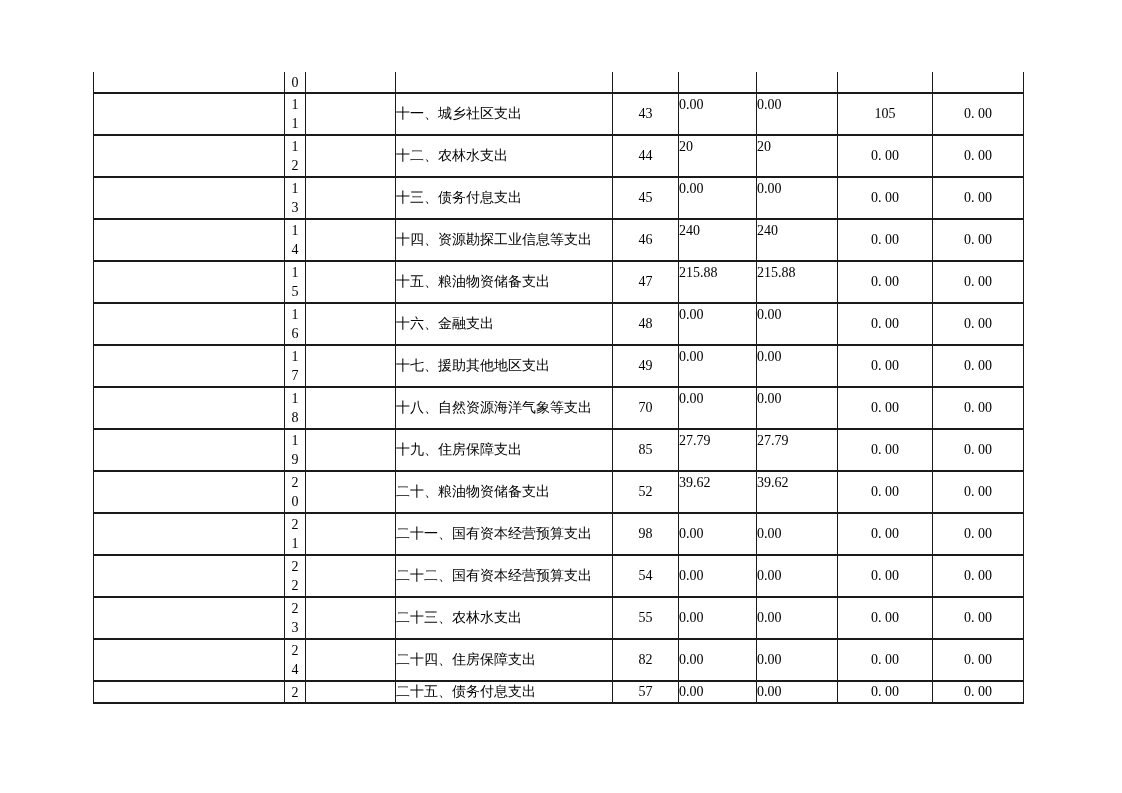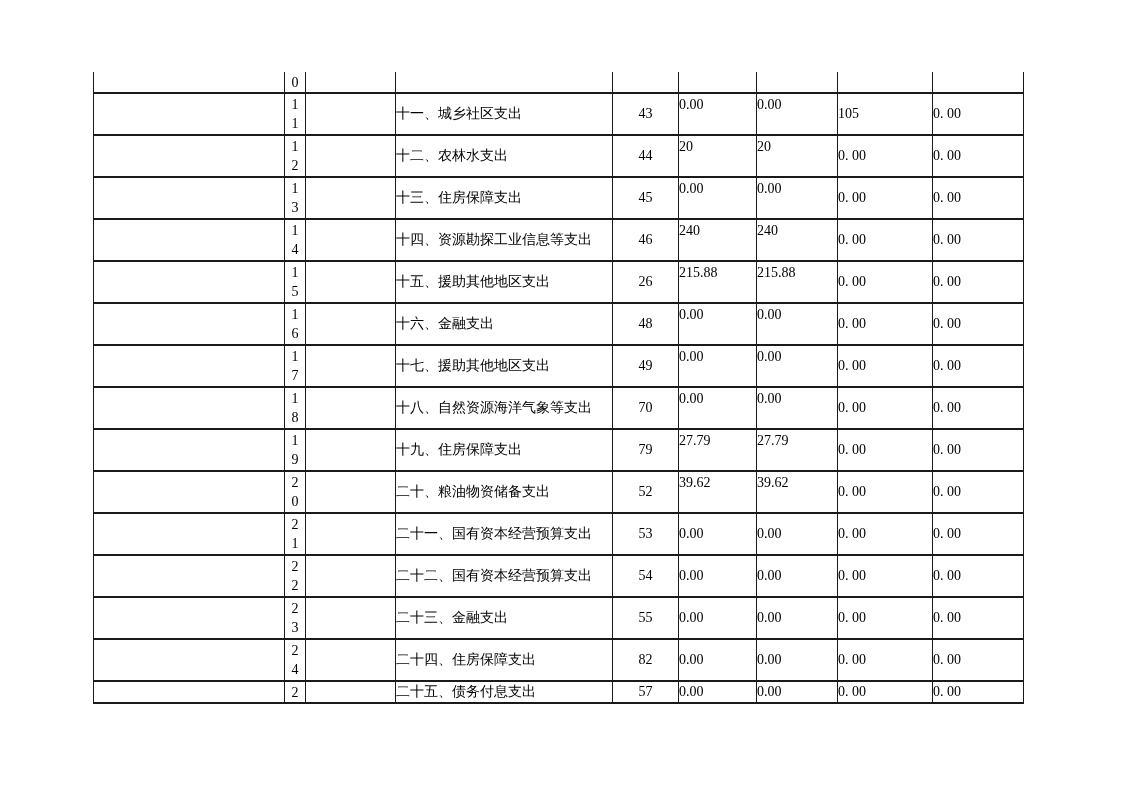--- a/index.html
+++ b/index.html
@@ -59,21 +59,21 @@
   }
   td.c-val {
     text-align: left;
     padding-right: 6px;
   }
   td.c-val.vtop {
     vertical-align: top;
     padding-top: 3px;
   }
   td.c-val3 {
-    text-align: left;
+    text-align: center;
     padding-right: 10px;
   }
 </style>
 </head>
 <body>
 
 <div class="page">
   <table class="budget">
     <colgroup>
       <col style="width:191px">
@@ -120,21 +120,21 @@
           <td class="c-val vtop">20</td>
           <td class="c-val vtop">20</td>
           <td class="c-val3">0. 00</td>
           <td class="c-val3">0. 00</td>
         </tr>
         <tr class="r-normal">
           <td></td>
           <td class="c-rowdigits">1
 3</td>
           <td></td>
-          <td class="c-label">十三、住房保障支出</td>
+          <td class="c-label">十三、债务付息支出</td>
           <td class="c-lineno">45</td>
           <td class="c-val vtop">0.00</td>
           <td class="c-val vtop">0.00</td>
           <td class="c-val3">0. 00</td>
           <td class="c-val3">0. 00</td>
         </tr>
         <tr class="r-normal">
           <td></td>
           <td class="c-rowdigits">1
 4</td>
@@ -144,22 +144,22 @@
           <td class="c-val vtop">240</td>
           <td class="c-val vtop">240</td>
           <td class="c-val3">0. 00</td>
           <td class="c-val3">0. 00</td>
         </tr>
         <tr class="r-normal">
           <td></td>
           <td class="c-rowdigits">1
 5</td>
           <td></td>
-          <td class="c-label">十五、援助其他地区支出</td>
-          <td class="c-lineno">26</td>
+          <td class="c-label">十五、粮油物资储备支出</td>
+          <td class="c-lineno">47</td>
           <td class="c-val vtop">215.88</td>
           <td class="c-val vtop">215.88</td>
           <td class="c-val3">0. 00</td>
           <td class="c-val3">0. 00</td>
         </tr>
         <tr class="r-normal">
           <td></td>
           <td class="c-rowdigits">1
 6</td>
           <td></td>
@@ -193,21 +193,21 @@
           <td class="c-val vtop">0.00</td>
           <td class="c-val3">0. 00</td>
           <td class="c-val3">0. 00</td>
         </tr>
         <tr class="r-normal">
           <td></td>
           <td class="c-rowdigits">1
 9</td>
           <td></td>
           <td class="c-label">十九、住房保障支出</td>
-          <td class="c-lineno">79</td>
+          <td class="c-lineno">85</td>
           <td class="c-val vtop">27.79</td>
           <td class="c-val vtop">27.79</td>
           <td class="c-val3">0. 00</td>
           <td class="c-val3">0. 00</td>
         </tr>
         <tr class="r-normal">
           <td></td>
           <td class="c-rowdigits">2
 0</td>
           <td></td>
@@ -217,21 +217,21 @@
           <td class="c-val vtop">39.62</td>
           <td class="c-val3">0. 00</td>
           <td class="c-val3">0. 00</td>
         </tr>
         <tr class="r-normal">
           <td></td>
           <td class="c-rowdigits">2
 1</td>
           <td></td>
           <td class="c-label">二十一、国有资本经营预算支出</td>
-          <td class="c-lineno">53</td>
+          <td class="c-lineno">98</td>
           <td class="c-val">0.00</td>
           <td class="c-val">0.00</td>
           <td class="c-val3">0. 00</td>
           <td class="c-val3">0. 00</td>
         </tr>
         <tr class="r-normal">
           <td></td>
           <td class="c-rowdigits">2
 2</td>
           <td></td>
@@ -240,21 +240,21 @@
           <td class="c-val">0.00</td>
           <td class="c-val">0.00</td>
           <td class="c-val3">0. 00</td>
           <td class="c-val3">0. 00</td>
         </tr>
         <tr class="r-normal">
           <td></td>
           <td class="c-rowdigits">2
 3</td>
           <td></td>
-          <td class="c-label">二十三、金融支出</td>
+          <td class="c-label">二十三、农林水支出</td>
           <td class="c-lineno">55</td>
           <td class="c-val">0.00</td>
           <td class="c-val">0.00</td>
           <td class="c-val3">0. 00</td>
           <td class="c-val3">0. 00</td>
         </tr>
         <tr class="r-normal">
           <td></td>
           <td class="c-rowdigits">2
 4</td>

